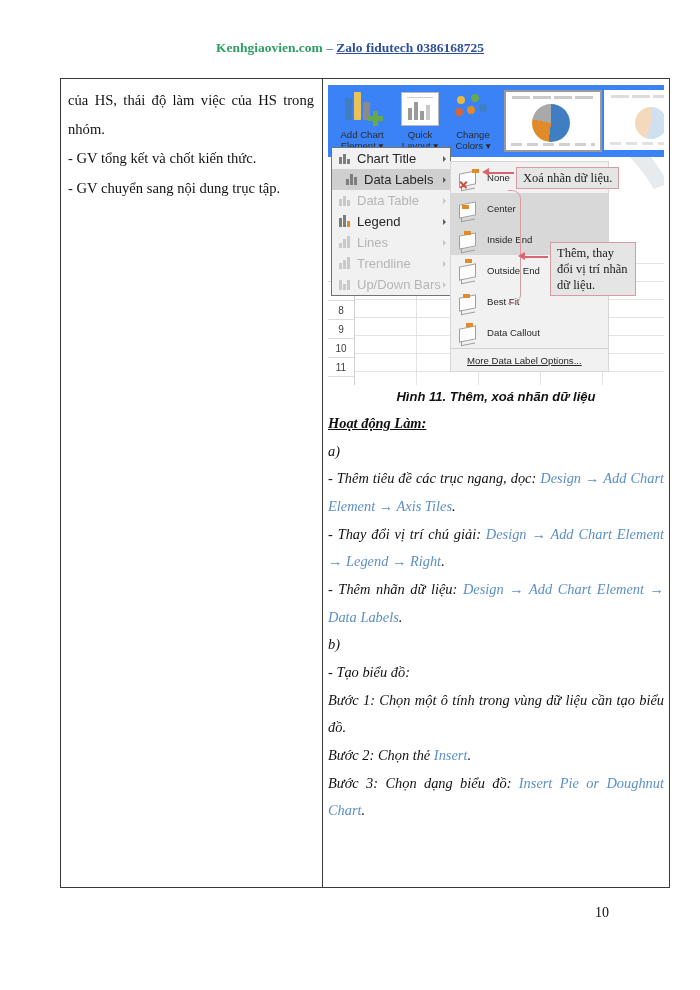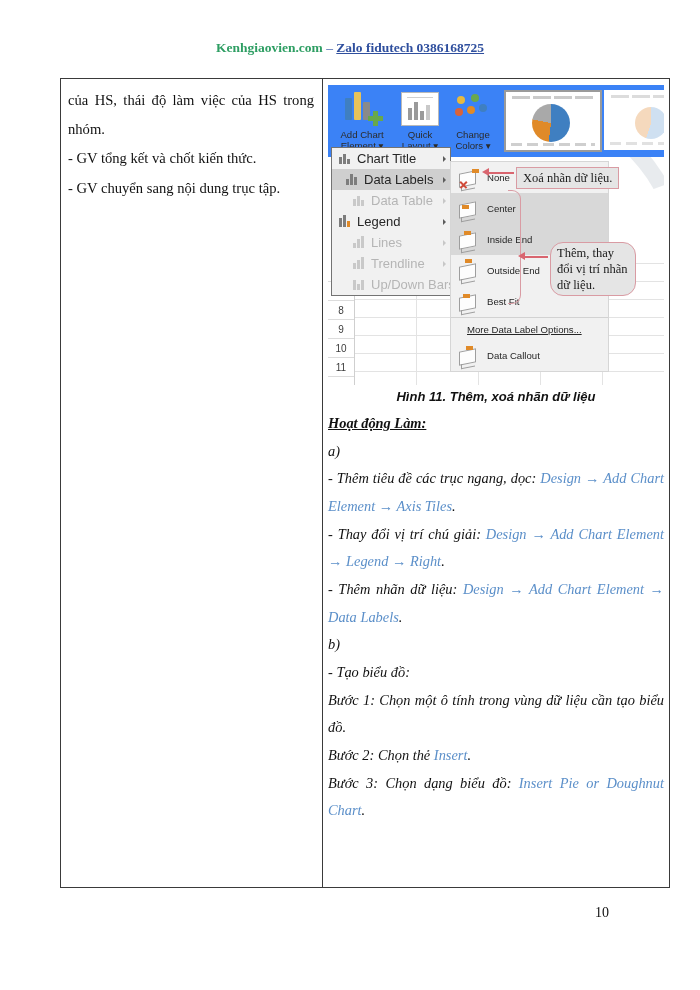--- a/index.html
+++ b/index.html
@@ -180,21 +180,21 @@
   }
   .mi {
     height: 21px;
     display: flex;
     align-items: center;
     padding: 0 4px 0 5px;
     position: relative;
     white-space: nowrap;
   }
   .mi.active { background:#cfcfcf;padding-left:12px; }
-  .mi.dim { color:#b5b5b5;margin-left:14px; }
+  .mi.dim { color:#b5b5b5; }
   .mi .mi-ico {
     width: 14px; height: 13px; margin-right: 6px;
     position: relative; flex: none;
   }
   .mi .mi-ico i { position:absolute; bottom:1px; width:2.6px; background:#7d7d7d; display:block; }
   .mi.dim .mi-ico i { background:#c9c9c9; }
   .mi .mi-lbl { flex:1; }
   .mi .arw {
     width:0;height:0;border-left:3.4px solid #5c5c5c;
     border-top:3px solid transparent;border-bottom:3px solid transparent;
@@ -275,21 +275,21 @@
     border: 1.2px solid #d99ba3;
     padding: 2px 6px;
     font-family: "Liberation Serif", serif;
     font-size: 12.5px;
     color: #1a1a1a;
     line-height: 1.28;
     white-space: nowrap;
     z-index: 9;
   }
   .callout.c1 { left:188px; top:82px; }
-  .callout.c2 { left:222px; top:157px; white-space: normal; width: 72px; border-radius: 13px; }
+  .callout.c2 { left:222px; top:157px; white-space: normal; width: 72px; }
   .arrowline {
     position:absolute; background:#d9656f; height:1.6px; z-index:8;
   }
   .arrowhead {
     position:absolute; width:0;height:0;
     border-right:7px solid #d9656f;
     border-top:4.5px solid transparent;
     border-bottom:4.5px solid transparent;
     z-index:8;
   }
@@ -523,29 +523,29 @@
           </span>
           <span class="si-lbl">Outside End</span>
         </div>
         <div class="si">
           <span class="si-ico">
             <span class="lblshape"></span>
               <span class="lbltag" style="left:6px;top:3px;"></span>
           </span>
           <span class="si-lbl">Best Fit</span>
         </div>
-        <div class="si more si-sep">
-          <span class="si-lbl" style="margin-left:10px;text-decoration:underline;">More Data Label Options...</span>
-        </div>
         <div class="si">
           <span class="si-ico">
             <span class="lblshape"></span>
               <span class="lbltag" style="left:9px;top:1px;"></span>
           </span>
           <span class="si-lbl">Data Callout</span>
+        </div>
+        <div class="si more si-sep">
+          <span class="si-lbl" style="margin-left:10px;text-decoration:underline;">More Data Label Options...</span>
         </div>
       </div>
 
       <div class="arrowline" style="left:160px;top:87px;width:26px;"></div>
       <div class="arrowhead" style="left:154px;top:83px;"></div>
       <div class="callout c1">
         <span>Xoá nhãn dữ liệu.</span>
       </div>
 
       <div class="brace" style="left:180px;top:105px;width:12px;height:112px;"></div>

